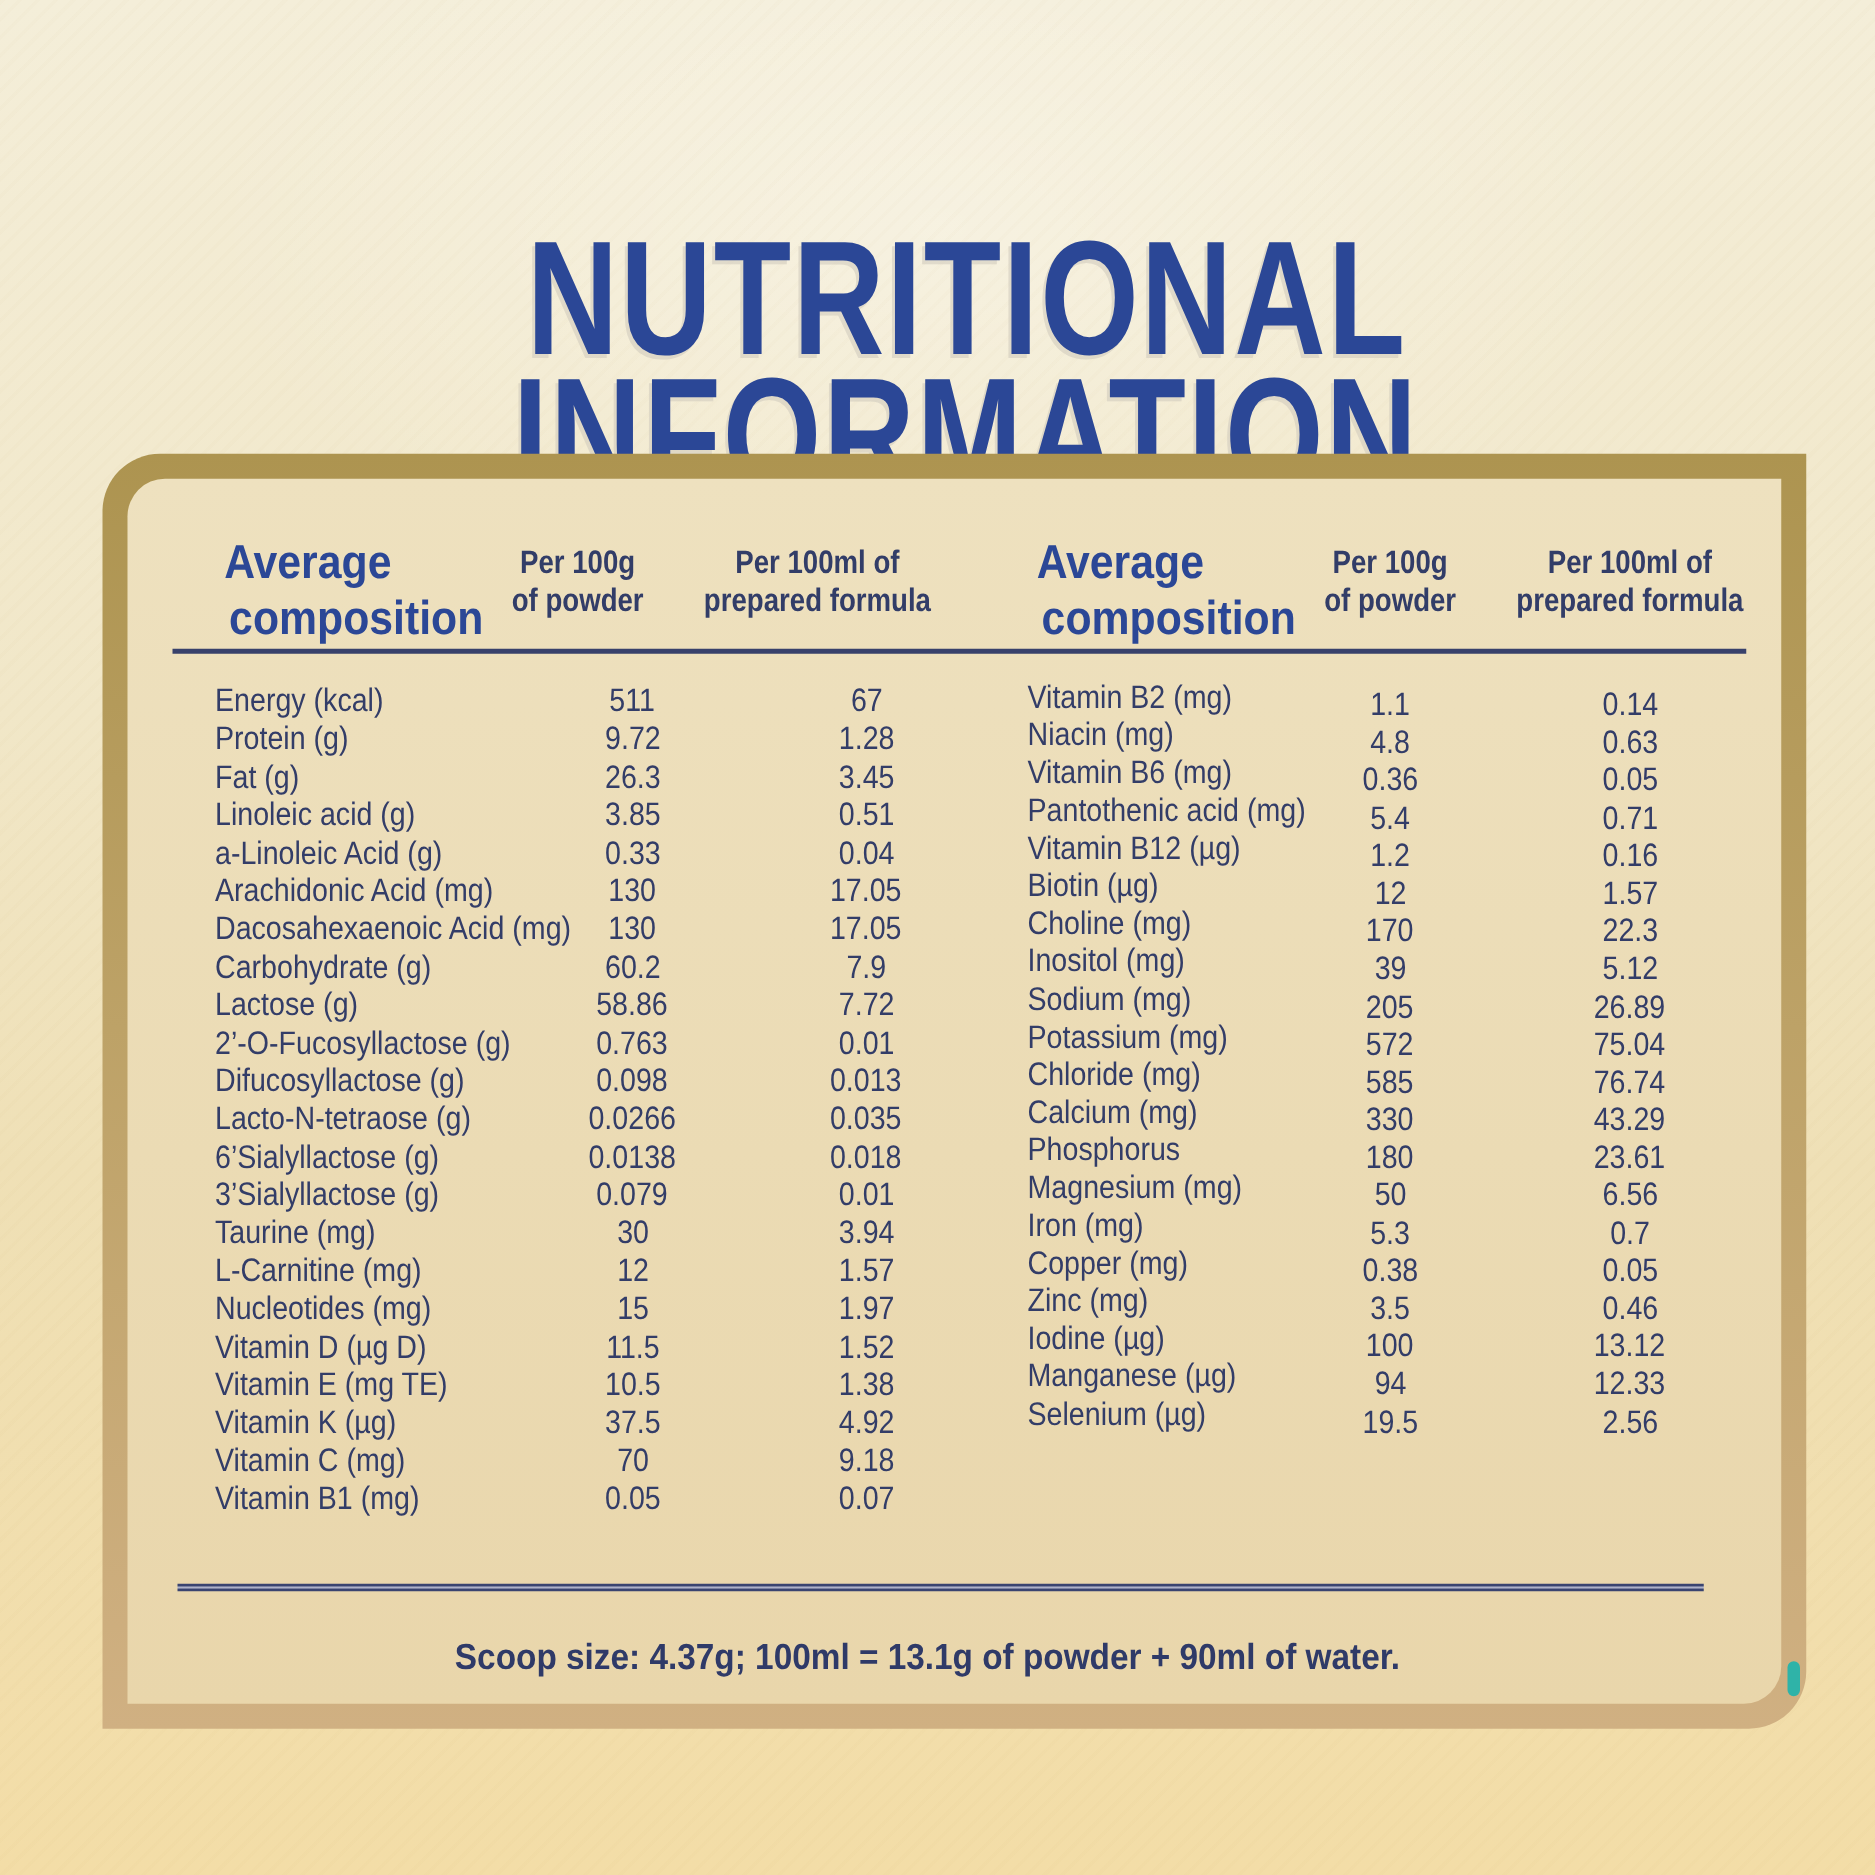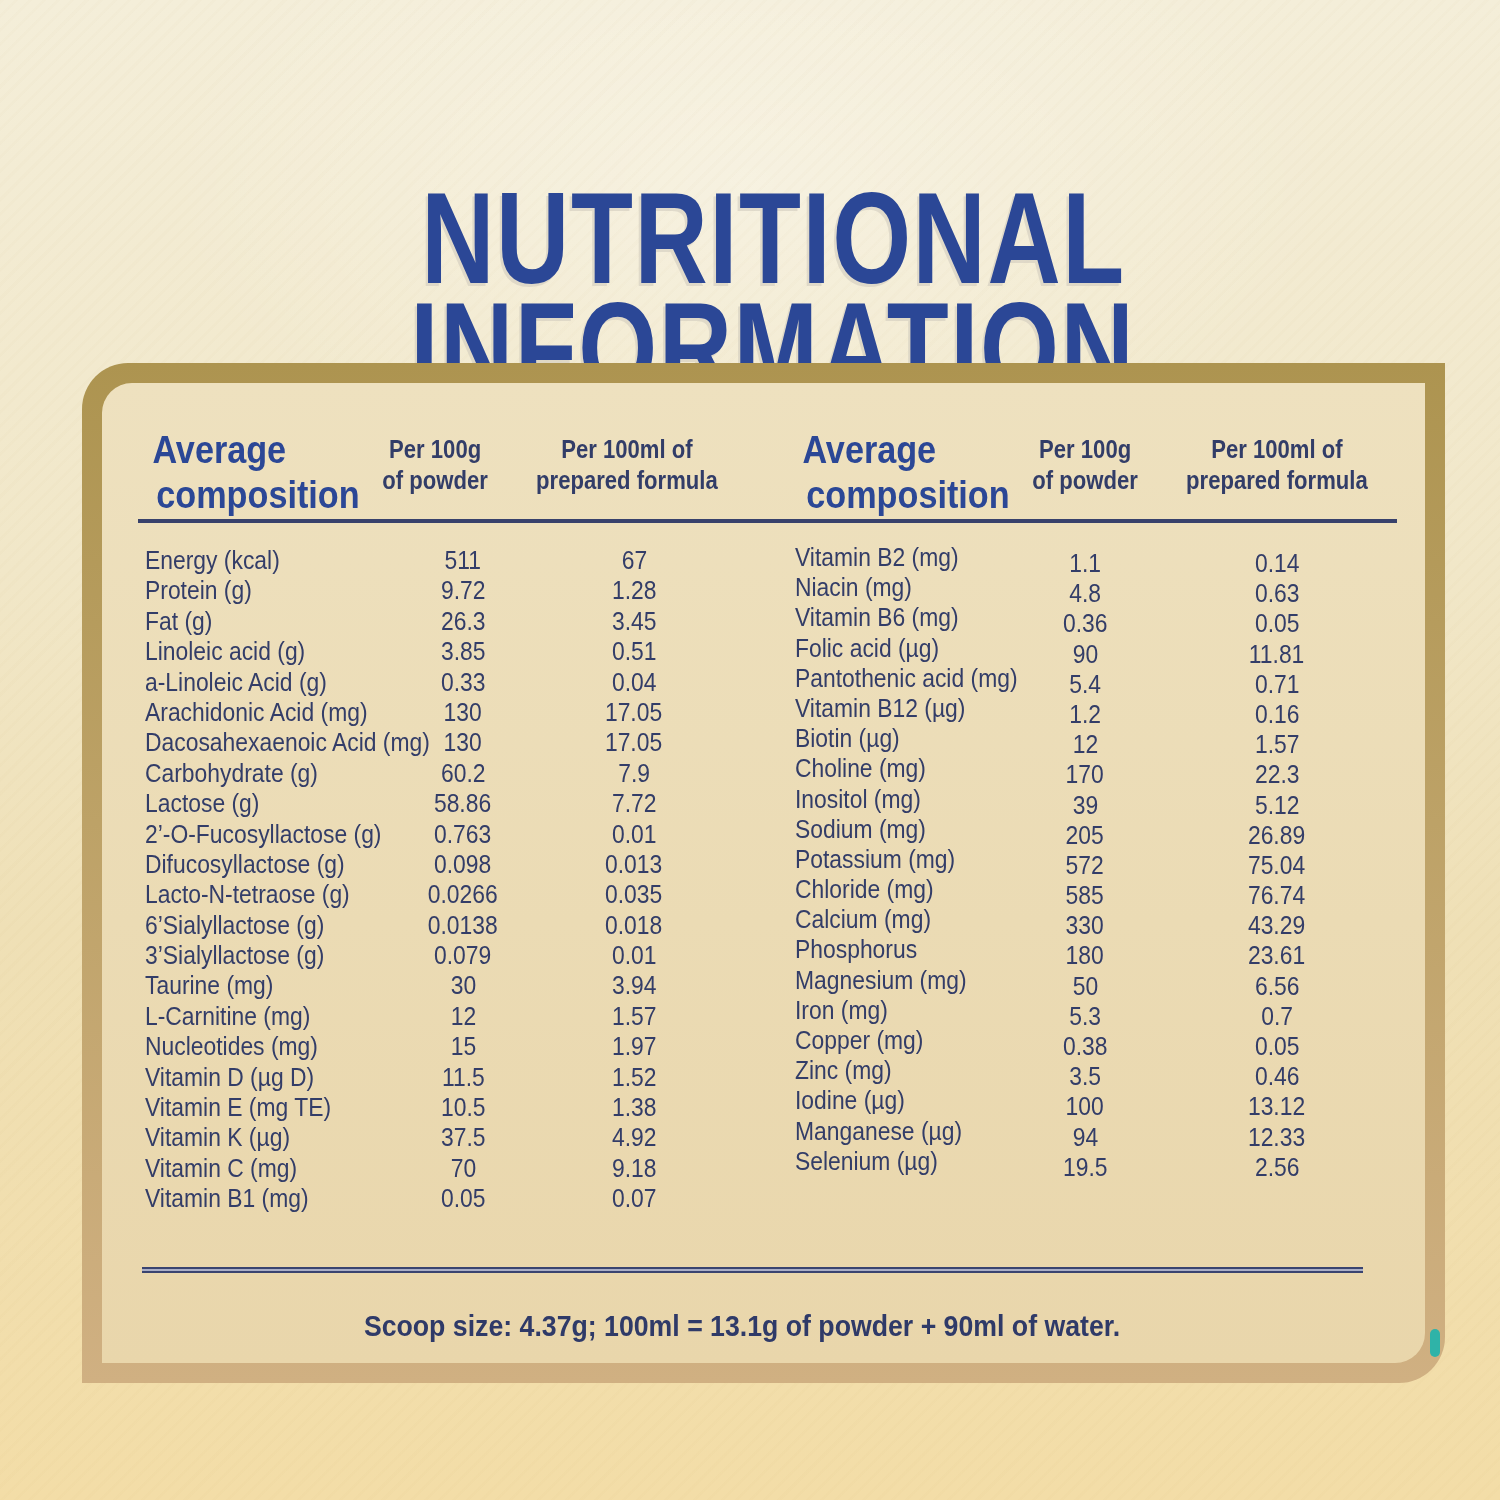--- a/index.html
+++ b/index.html
@@ -28,41 +28,41 @@
     position:absolute;left:82px;top:363px;width:1363px;height:1020px;box-sizing:border-box;
     padding:20px;border-radius:46px 0 46px 0;
     background:linear-gradient(180deg,#ad9450 0%,#bda267 45%,#d0b082 100%);
   }
   .panel{
     position:relative;width:100%;height:100%;border-radius:30px 0 30px 0;
     background:linear-gradient(180deg,#eee1bf 0%,#ebdbb4 55%,#e9d6ab 100%);
   }
   .teal{position:absolute;left:1348px;top:966px;width:10px;height:28px;border-radius:6px;background:#2fb3a8;}
   
-  .group{position:absolute;top:47px;height:850px;}
+  .group{position:absolute;top:47px;height:850px;margin-left:27px;}
   .group-left{left:43px;width:640px;}
   .group-right{left:693px;width:640px;}
   .avg{
     position:absolute;left:0;top:-2px;color:#2b4796;font-weight:bold;
     font-size:38px;line-height:45px;
   }
   .avg .sx{transform:scaleX(0.90);}
   .colh{
     position:absolute;top:4px;text-align:center;color:#323d68;font-weight:bold;
     font-size:26px;line-height:31px;
   }
   .colh-2{left:180px;width:220px;}
   .colh-3{left:352px;width:260px;}
   .colh .sx{transform:scaleX(0.85);transform-origin:center;}
   
   .rows{position:absolute;left:0;}
   .group-left  .rows{top:115px;}
   .group-right .rows{top:112px;}
   .row{display:grid;align-items:start;color:#333d68;font-size:26px;}
-  .group-left  .row{grid-template-columns:248px 140px 202px;height:30.4px;}
+  .group-left  .row{grid-template-columns:248px 140px 202px;height:30.4px;gap:16px;}
   .group-right .row{grid-template-columns:230px 120px 264px;height:30.2px;}
   .cell{display:block;}
   .cell.label{text-align:left;}
   .cell.v1,.cell.v2{text-align:center;}
   .sx{display:inline-block;white-space:nowrap;transform:scaleX(0.88);font-style:normal;}
   .cell.label .sx{transform-origin:left center;}
   .cell.v1 .sx,.cell.v2 .sx{transform-origin:center;}
   .group-right .cell.v1 .sx,.group-right .cell.v2 .sx{position:relative;top:6px;}
   
   .divider{position:absolute;left:36px;top:136px;width:1259px;height:4px;background:#38416b;}
@@ -259,25 +259,20 @@
               <span class="cell v1"><i class="sx">4.8</i></span>
               <span class="cell v2"><i class="sx">0.63</i></span>
             </div>
 
             <div class="row">
               <span class="cell label"><i class="sx">Vitamin B6 (mg)</i></span>
               <span class="cell v1"><i class="sx">0.36</i></span>
               <span class="cell v2"><i class="sx">0.05</i></span>
             </div>
 
-            <div class="row">
-              <span class="cell label"><i class="sx">Folic acid (µg)</i></span>
-              <span class="cell v1"><i class="sx">90</i></span>
-              <span class="cell v2"><i class="sx">11.81</i></span>
-            </div>
 
             <div class="row">
               <span class="cell label"><i class="sx">Pantothenic acid (mg)</i></span>
               <span class="cell v1"><i class="sx">5.4</i></span>
               <span class="cell v2"><i class="sx">0.71</i></span>
             </div>
 
             <div class="row">
               <span class="cell label"><i class="sx">Vitamin B12 (µg)</i></span>
               <span class="cell v1"><i class="sx">1.2</i></span>

